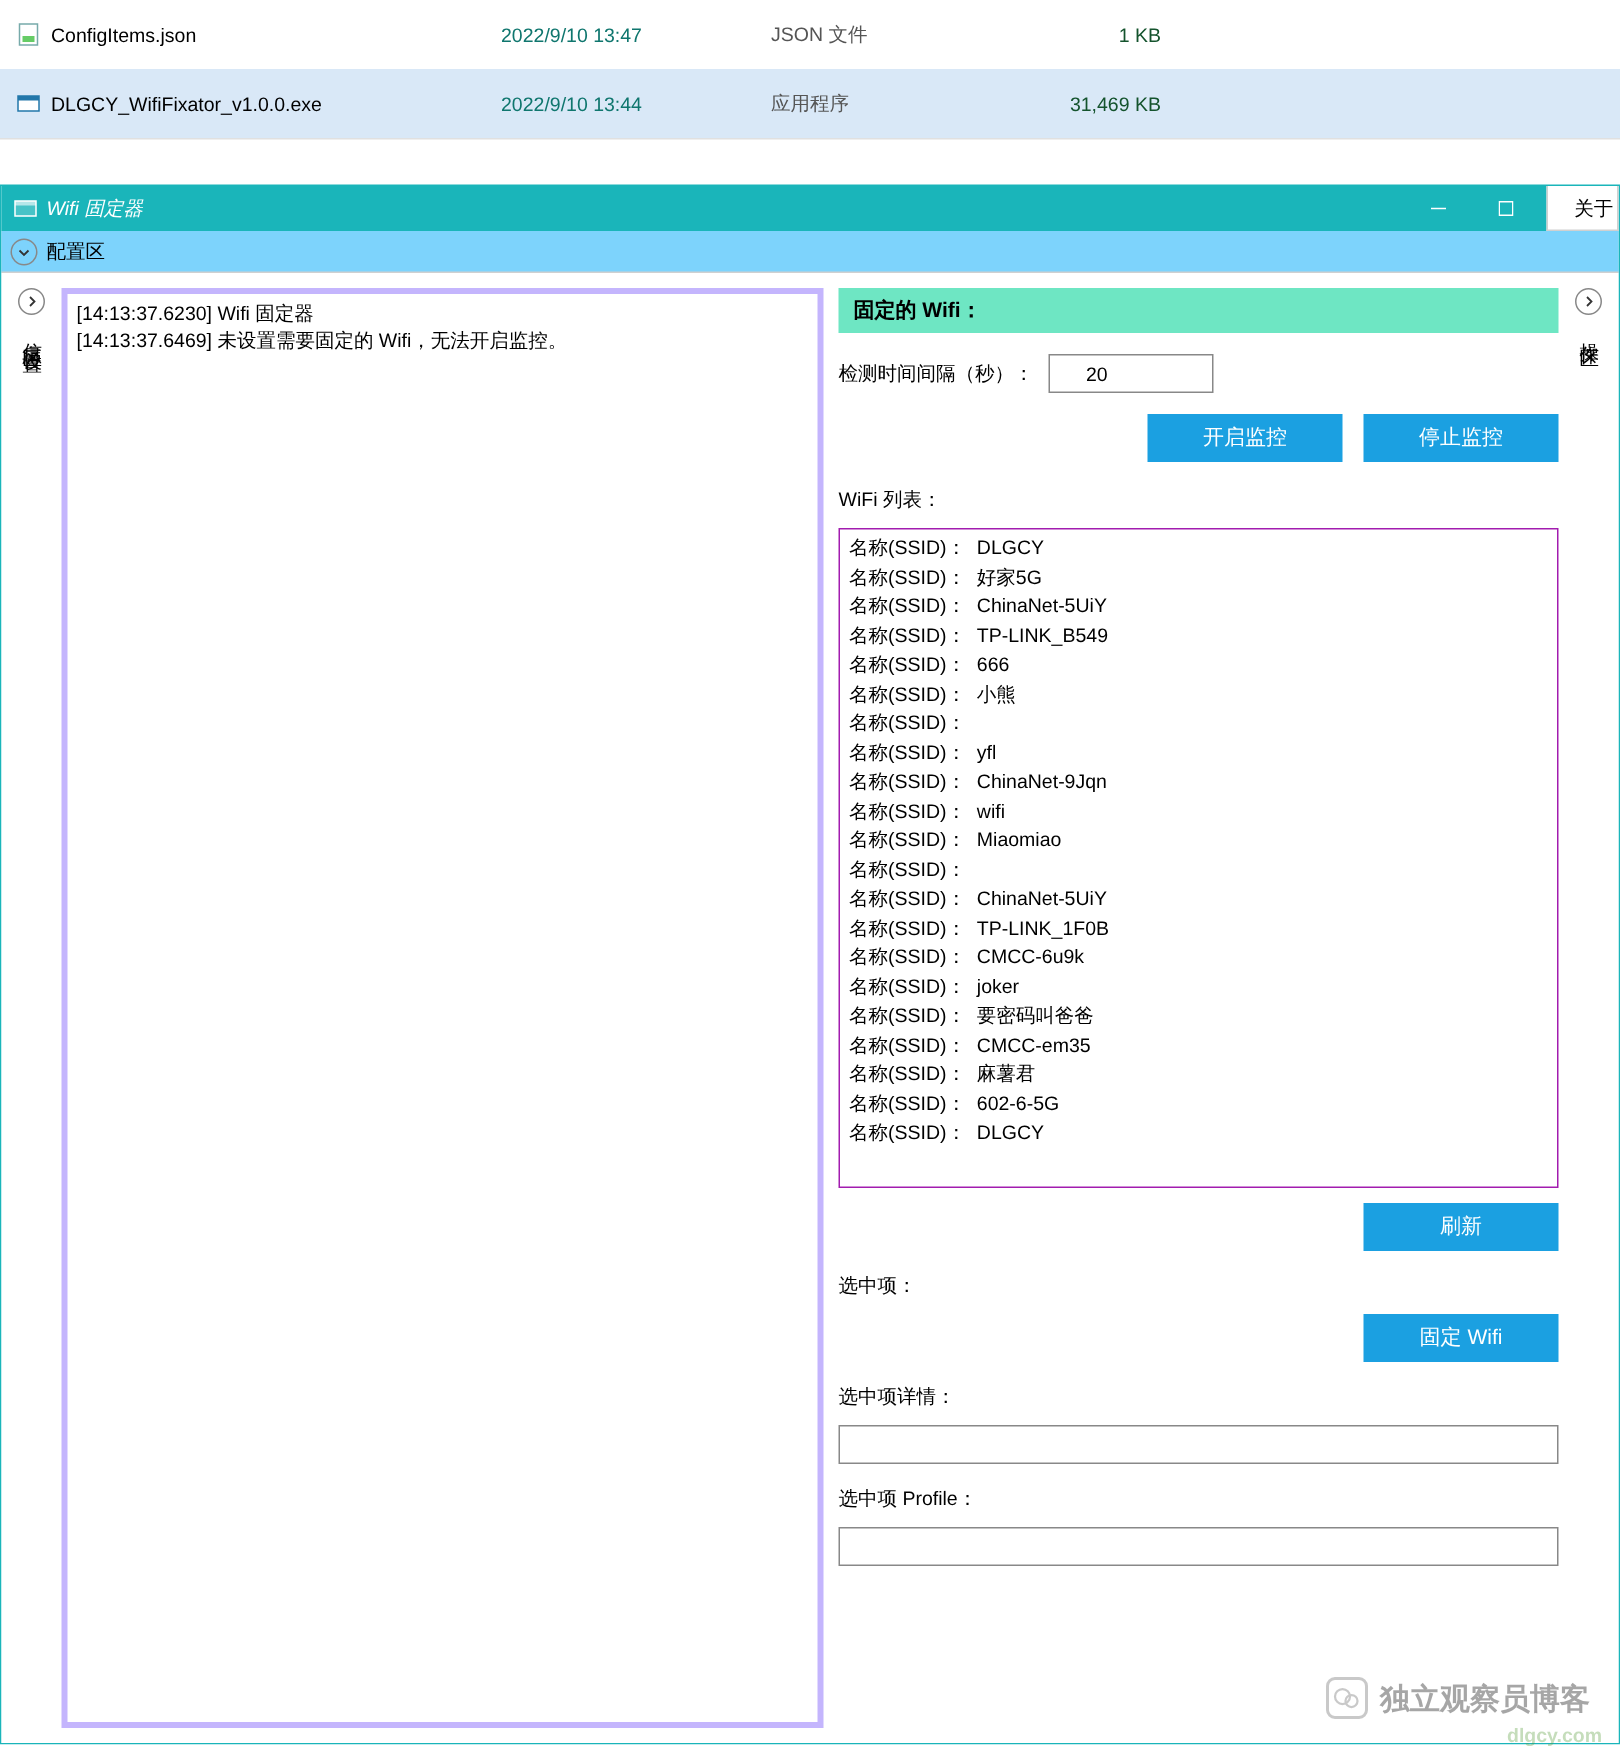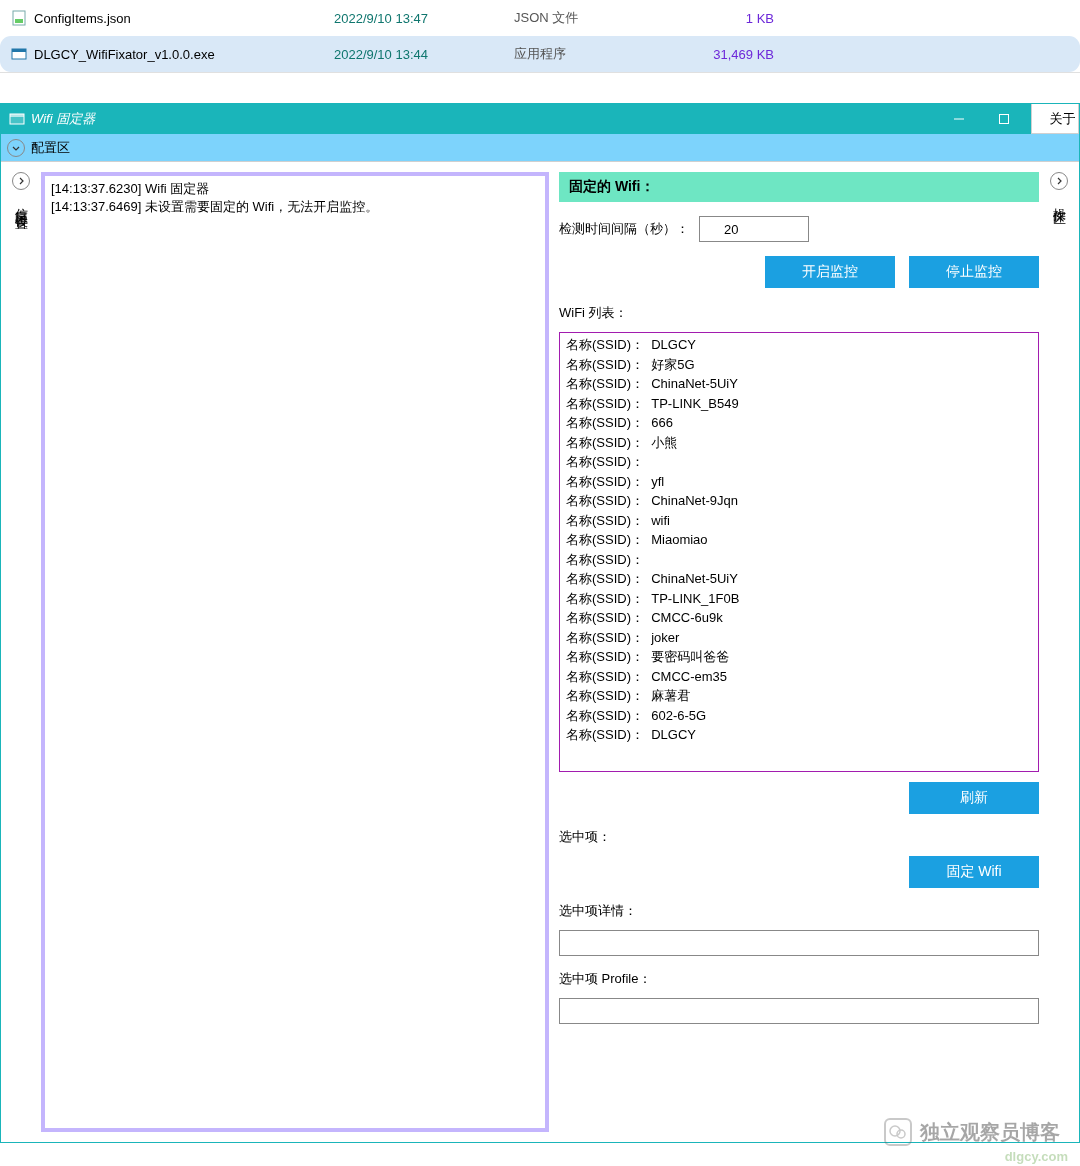--- a/index.html
+++ b/index.html
@@ -1,26 +1,26 @@
 <!DOCTYPE html>
 <html><head>
 <meta charset="utf-8">
 <style>
 * { box-sizing: border-box; margin: 0; padding: 0; }
 body { font-family: "Microsoft YaHei", "Segoe UI", sans-serif; font-size: 13px; background: #fff; width: 1080px; }
 
 
 .file-list { background: #fff; border-bottom: 1px solid #e0e0e0; }
-.file-row { display: flex; align-items: center; height: 36px; padding: 0 10px; border-radius: 11px; }
+.file-row { display: flex; align-items: center; height: 46px; padding: 0 10px; }
 .file-row.selected { background: #d9e8f7; }
 .file-icon { width: 18px; height: 18px; margin-right: 6px; display: inline-flex; align-items: center; justify-content: center; }
 .file-name { width: 300px; }
 .file-date { width: 180px; color: #0f766e; }
 .file-type { width: 160px; color: #555; }
-.file-size { width: 100px; text-align: right; color: #6d28d9; }
+.file-size { width: 100px; text-align: right; color: #14532d; }
 
 
 .app-window { border: 1px solid #1ab5ba; margin-top: 30px; }
 .titlebar { background: #1ab5ba; color: #fff; height: 30px; display: flex; align-items: center; padding: 0 8px; }
 .title-icon { width: 16px; height: 16px; margin-right: 6px; }
 .title-text { flex: 1; font-size: 13px; font-style: italic; }
 .title-btn { width: 45px; height: 30px; display: flex; align-items: center; justify-content: center; color: #fff; cursor: pointer; }
 
 
 .config-bar { display: flex; align-items: center; height: 28px; border-bottom: 1px solid #d0d0d0; padding: 0 6px; background: #7dd3fc; }

